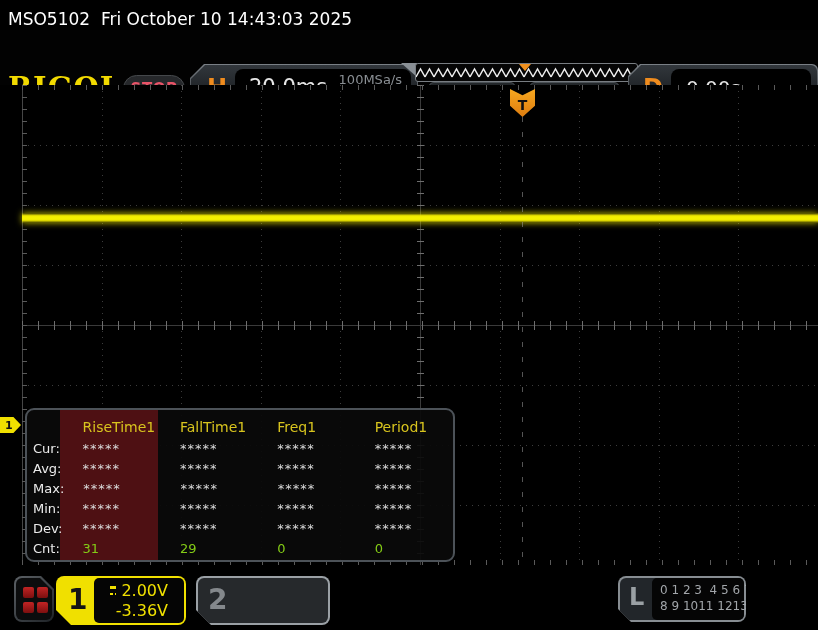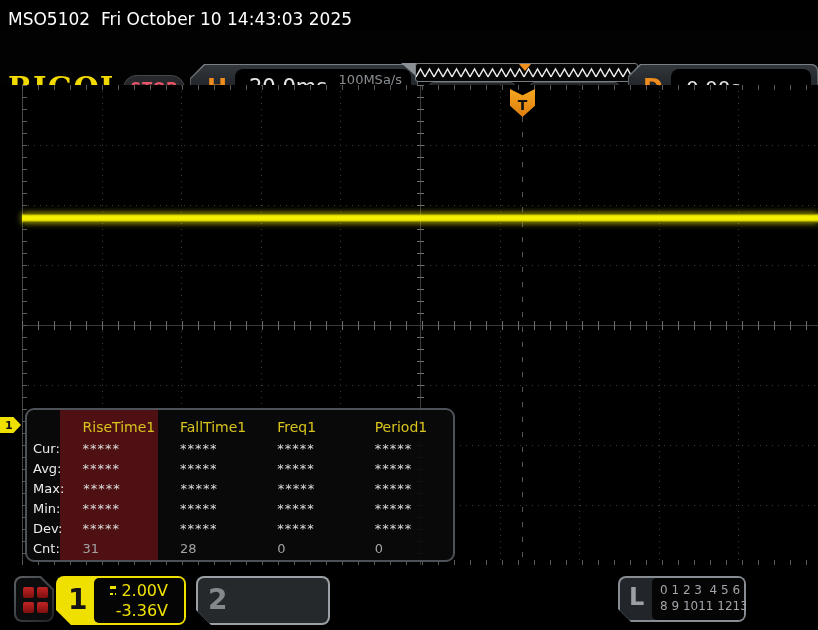--- a/index.html
+++ b/index.html
@@ -97,21 +97,21 @@
   
   .mpanel { position:absolute; left:25px; top:323px; width:430px; height:154px;
             background:rgba(10,10,10,.92); border:2px solid #4c5258; border-radius:9px; overflow:hidden; }
   .mred { position:absolute; left:33px; top:0; bottom:0; width:98px; background:#4e1013; }
   .mbody { position:absolute; inset:0; padding-top:6px; }
   .mrow { position:relative; display:flex; align-items:center; height:20px; padding-left:6px;gap:19px; }
   .mrow.head { height:22px; }
   .mlabel { width:37px; font-size:13px; color:#ececec; }
   .mcol { width:95px; font-size:13px; color:#dcdcdc; letter-spacing:1px; }
   .mhead { width:95px; font-size:14px; color:#d8c41e; letter-spacing:0; }
-  .mcnt { letter-spacing:0; color:#a3a3a3; }
+  .mcnt { letter-spacing:0; color:#84cc16; }
 
   
   #bottombar { position:absolute; left:0; top:565px; width:818px; height:65px; background:#000; }
   .menuicon { position:absolute; left:14px; top:11px; width:40px; height:46px;
               background:linear-gradient(135deg,#5c6166,#1f2327);
               clip-path:polygon(0 0,calc(100% - 13px) 0,100% 13px,100% 100%,0 100%); border-radius:8px; }
   .menuicon-in { position:absolute; inset:2px; background:#0b0c0d;
                  clip-path:polygon(0 0,calc(100% - 12px) 0,100% 12px,100% 100%,0 100%); border-radius:6px; }
   .sq { position:absolute; width:11px; height:11px; border-radius:2px;
         background:linear-gradient(#c22424,#7c0f0f); }
@@ -280,21 +280,21 @@
       <div class="mrow">
         <span class="mlabel">Dev:</span>
         <span class="mcol">*****</span>
         <span class="mcol">*****</span>
         <span class="mcol">*****</span>
         <span class="mcol">*****</span>
       </div>
       <div class="mrow">
         <span class="mlabel">Cnt:</span>
         <span class="mcol mcnt">31</span>
-        <span class="mcol mcnt">28</span>
+        <span class="mcol mcnt">29</span>
         <span class="mcol mcnt">0</span>
         <span class="mcol mcnt">0</span>
       </div>
     </div>
   </div>
 </div>
 
 <div id="bottombar">
   <div class="menuicon">
     <div class="menuicon-in">

